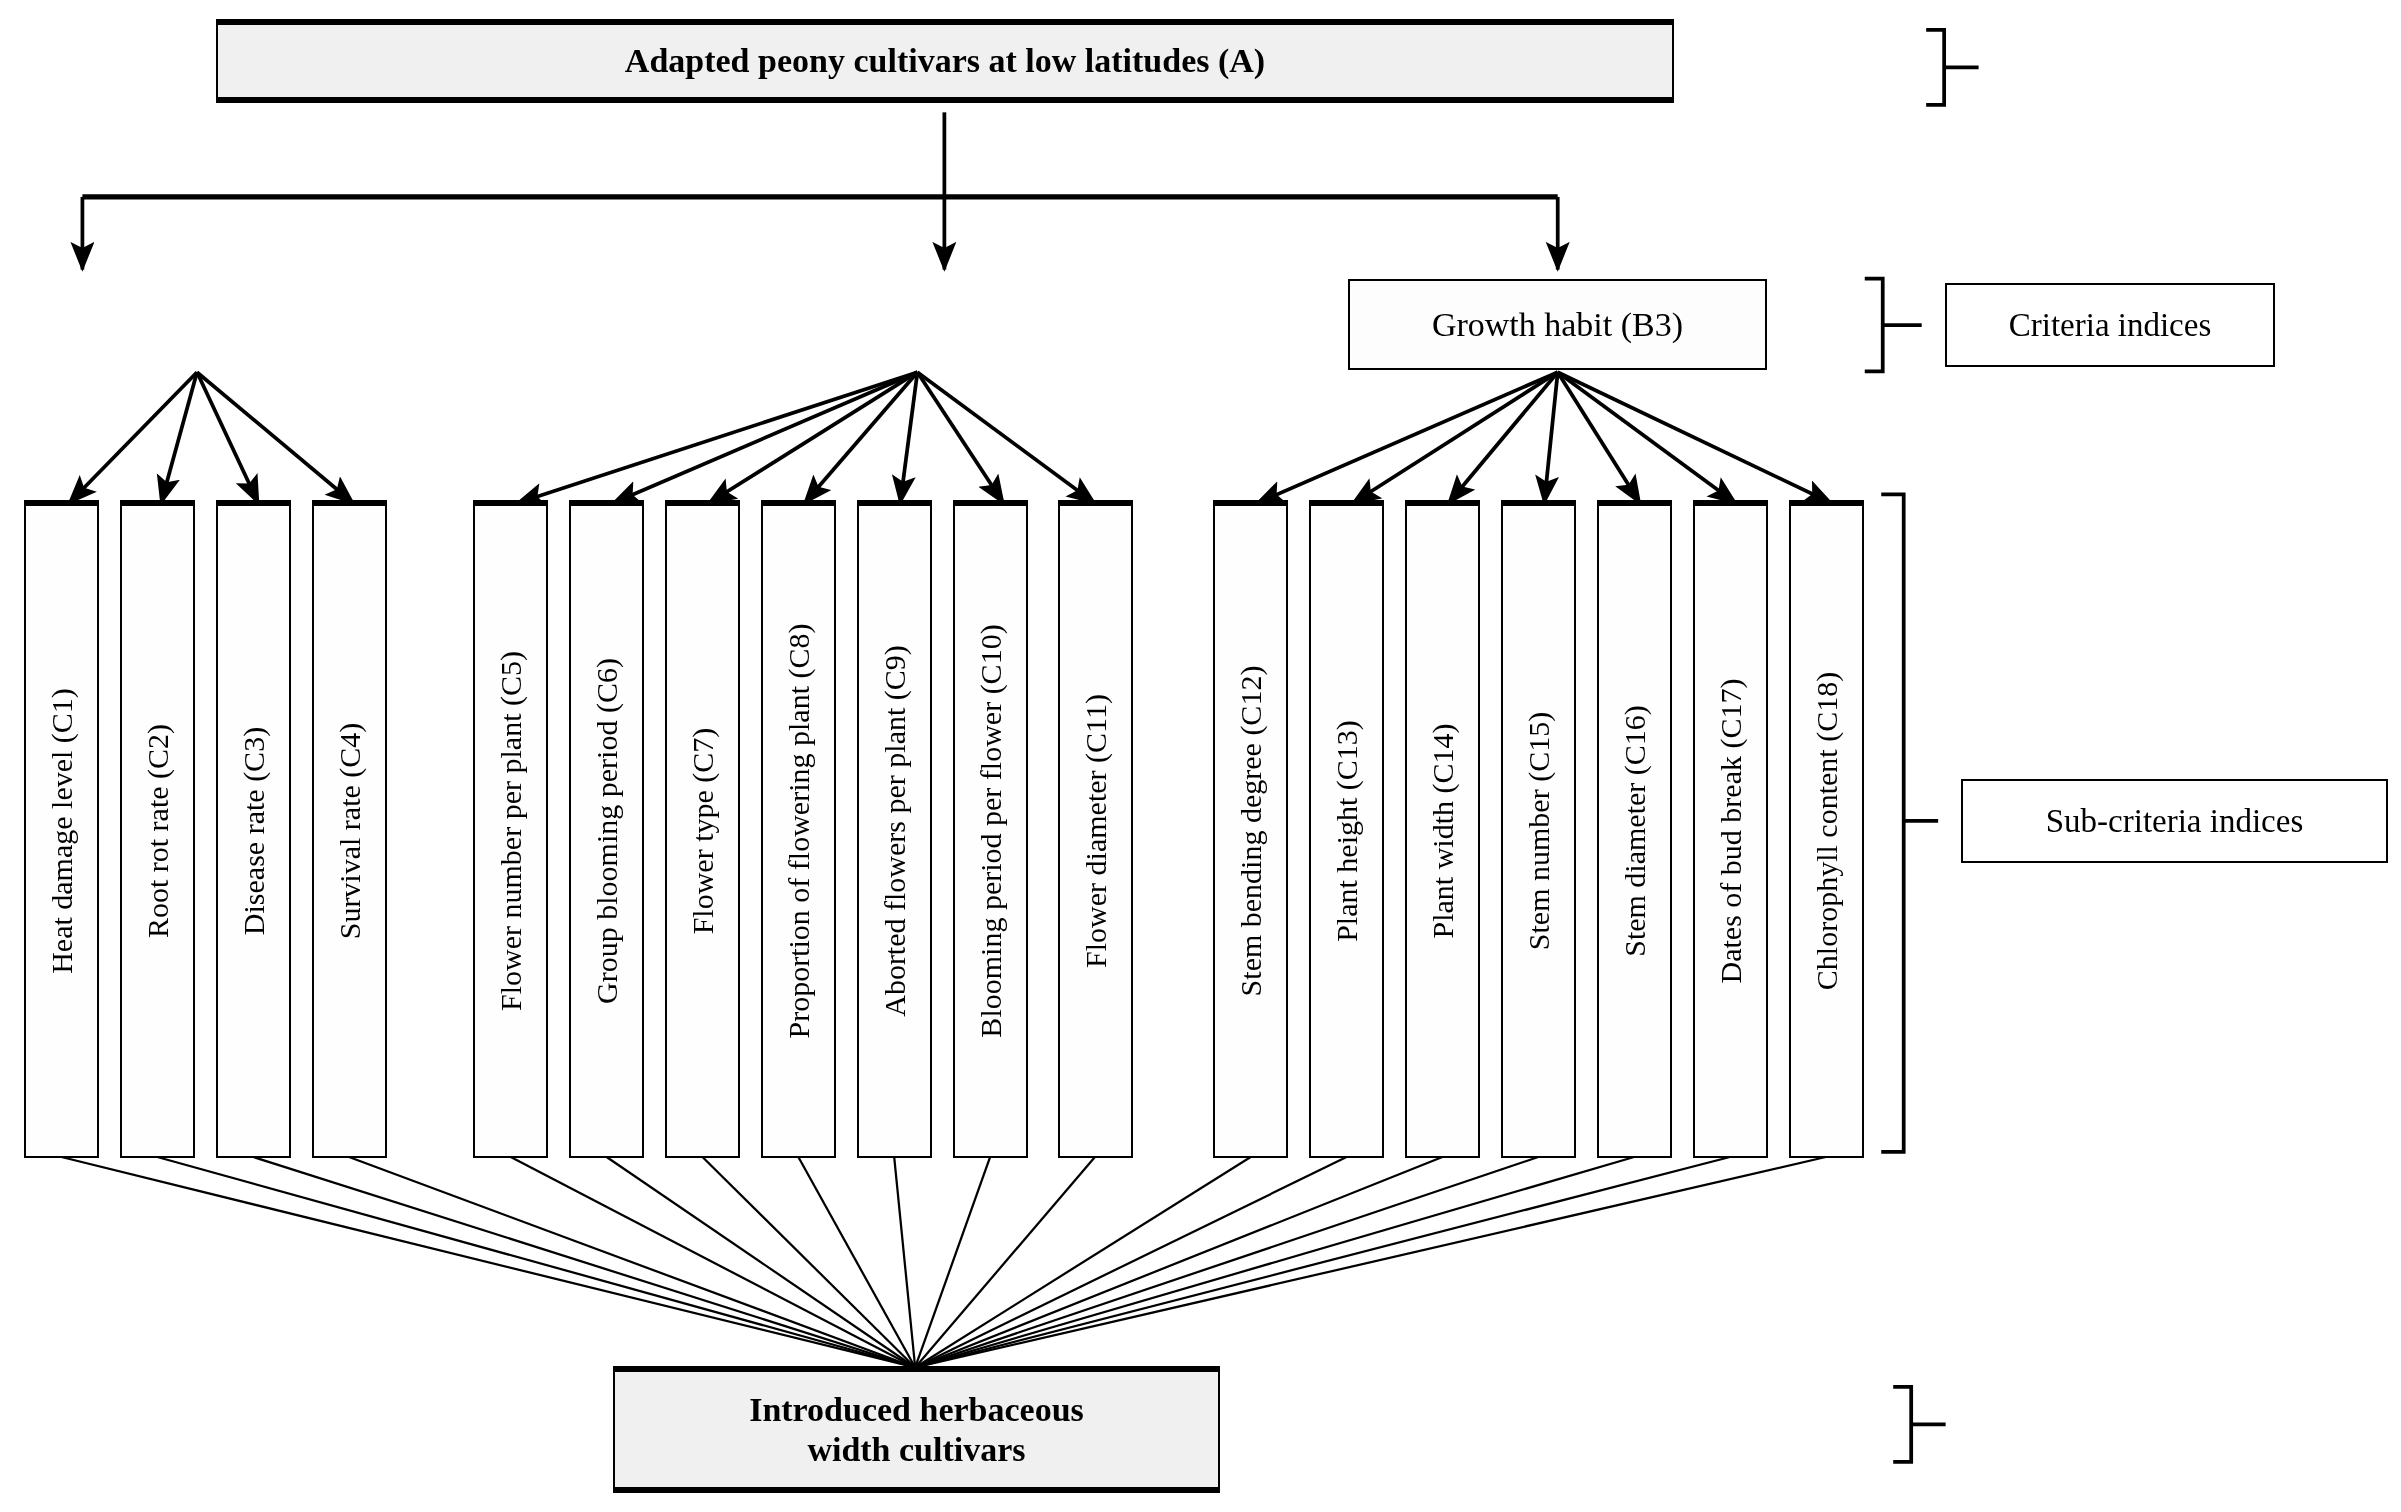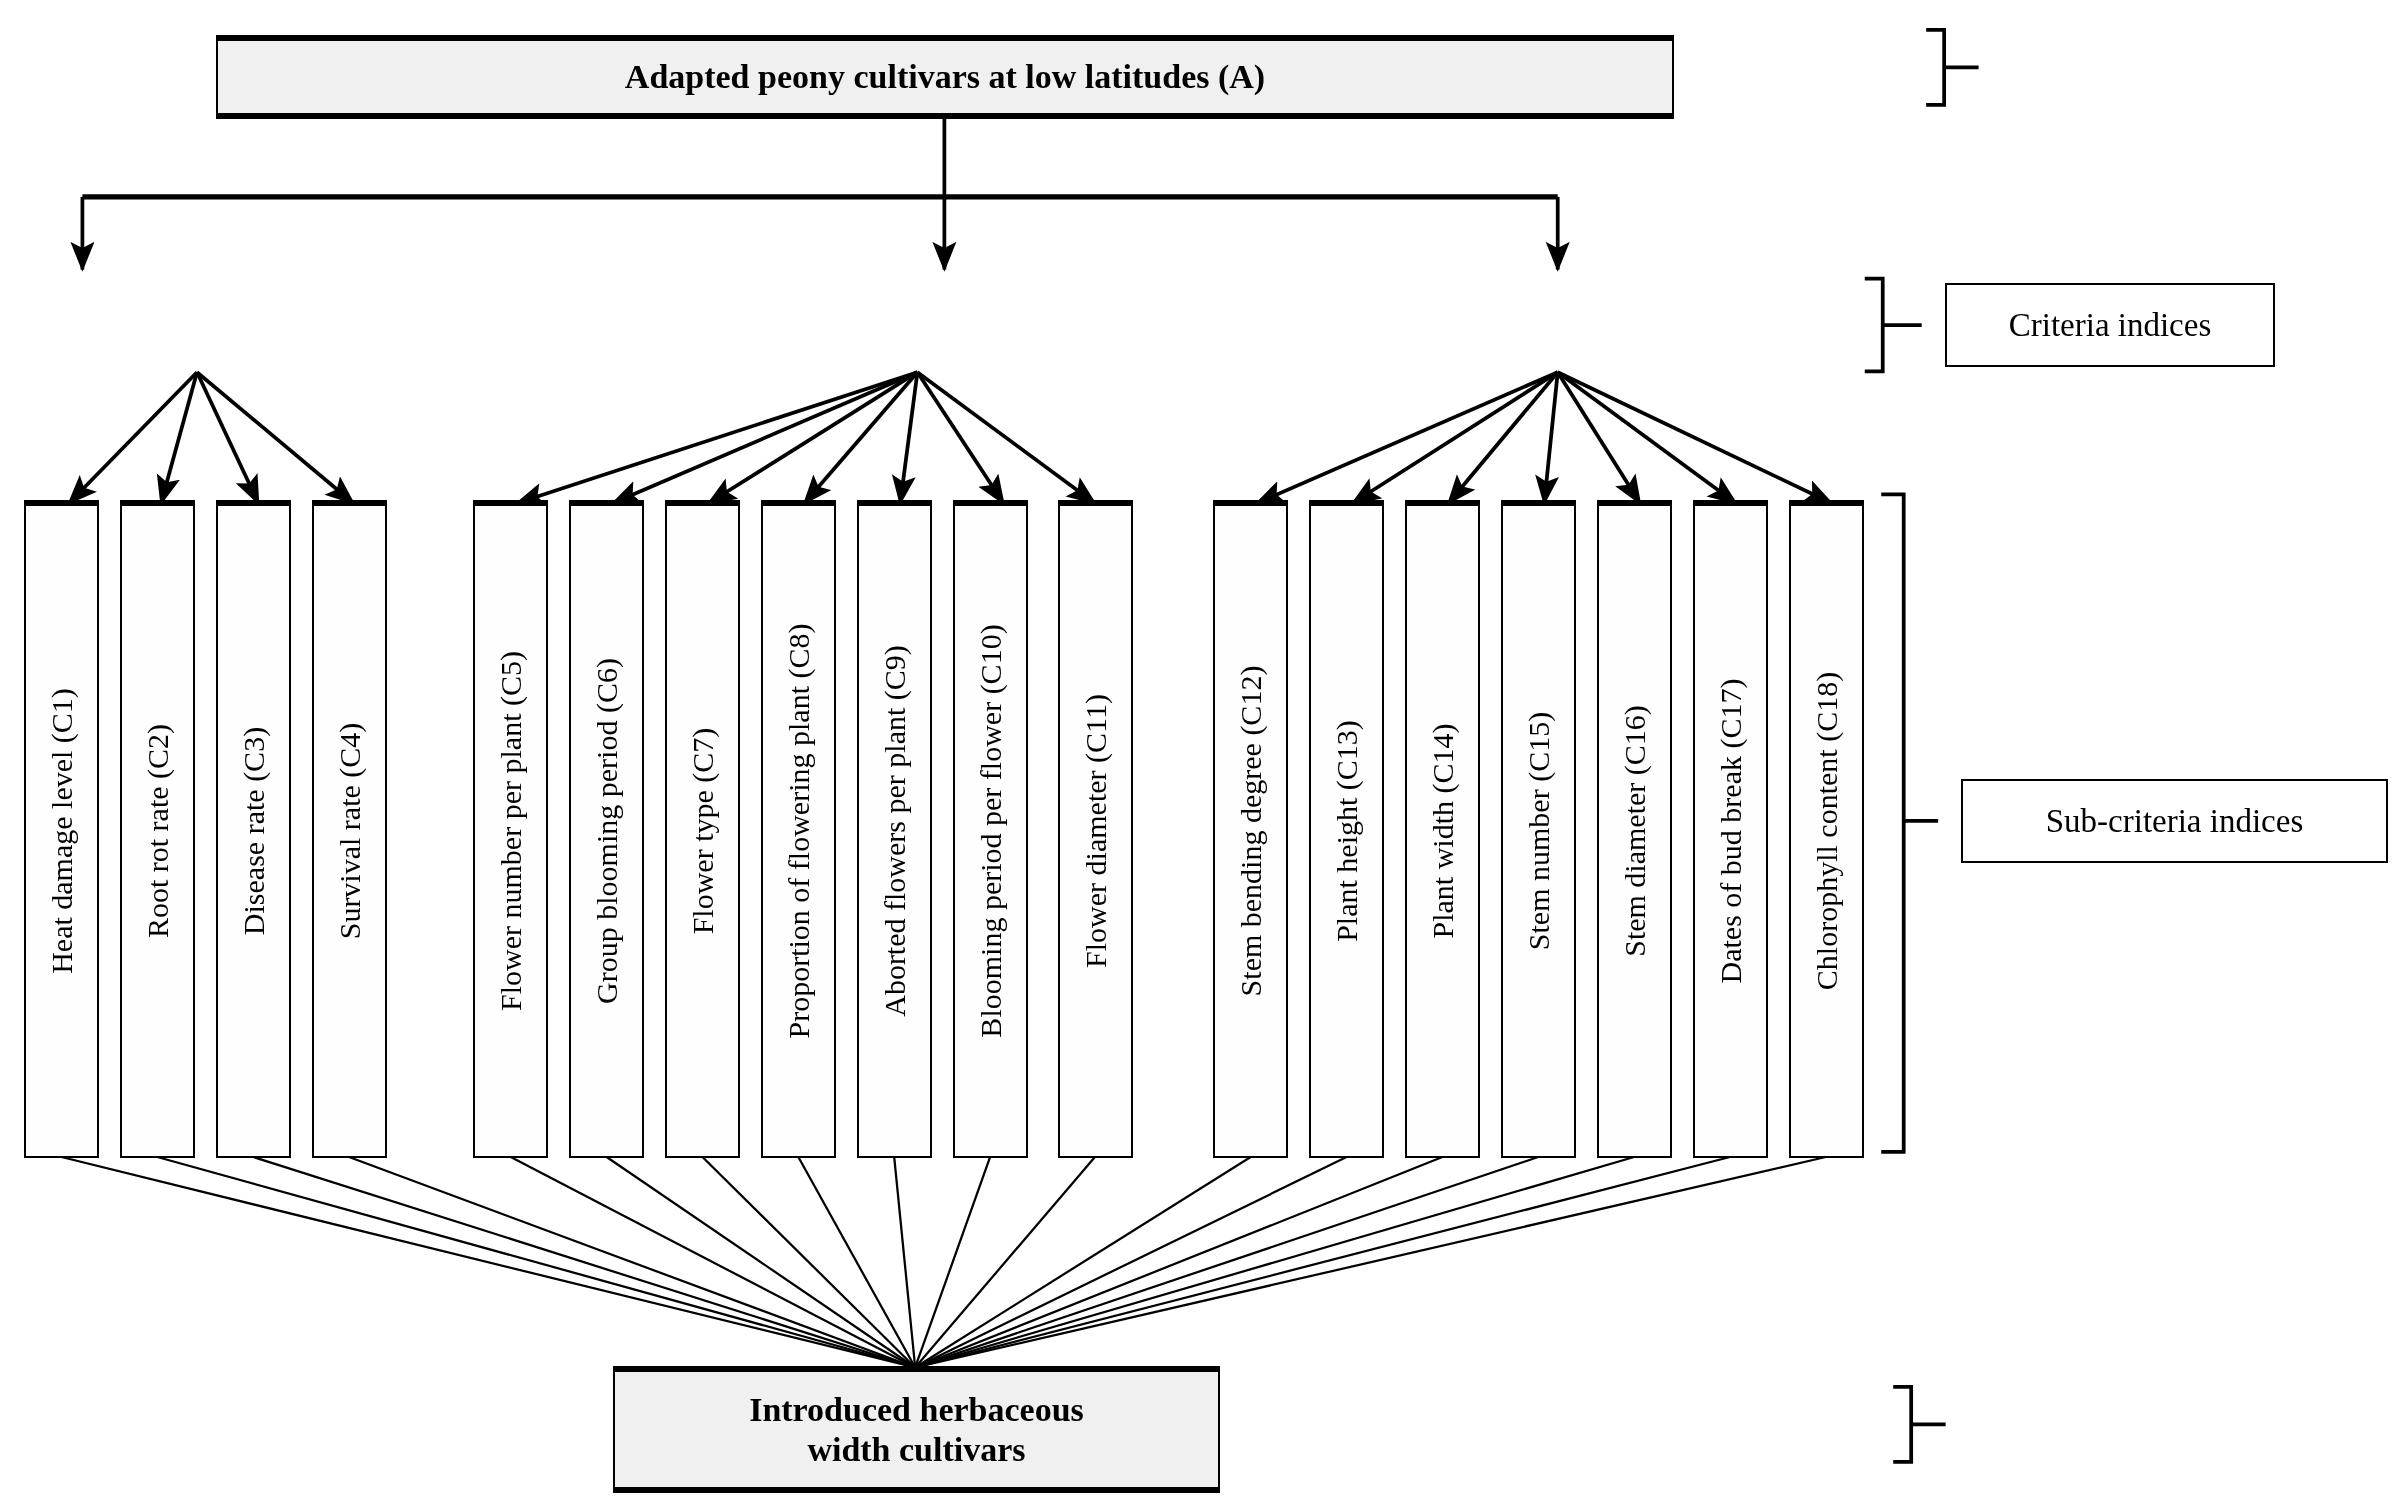--- a/index.html
+++ b/index.html
@@ -7,21 +7,21 @@
        font-family:"Liberation Serif","DejaVu Serif",serif;color:#000;}
   #stage{position:absolute;left:0;top:0;width:2401px;height:1512px;}
   svg.layer{position:absolute;left:0;top:0;width:2401px;height:1512px;pointer-events:none;}
 
   .node{position:absolute;box-sizing:border-box;border:2.2px solid #000;
         background:#fdfdfd;display:flex;align-items:center;justify-content:center;
         text-align:center;line-height:1.15;}
   .node.shaded{background:#f0f0f0;}
   .node.thick{border-top-width:6.7px;border-bottom-width:6.7px;}
 
-  #objective-box{left:216px;top:35px;width:1458px;height:84px;font-size:34px;font-weight:bold;}
+  #objective-box{left:216px;top:19px;width:1458px;height:84px;font-size:34px;font-weight:bold;}
   #crit-b1{left:34px;top:279px;width:327px;height:91px;font-size:34px;}
   #crit-b2{left:581px;top:279px;width:674px;height:91px;font-size:34px;}
   #crit-b3{left:1348px;top:279px;width:419px;height:91px;font-size:34px;}
 
   .subnode{position:absolute;box-sizing:border-box;border:2.2px solid #000;background:#fefefe;
            border-top-width:6px;}
   .subnode .vtext{
      position:absolute;left:50%;top:50%;
      transform:translate(-50%,-50%) rotate(-90deg);
      transform-origin:center center;
@@ -120,20 +120,21 @@
       </g>
       <g>
         <path d="M2528,1852 L2552,1852 L2552,1952 L2528,1952"></path>
         <path d="M2552,1902 L2598,1902"></path>
       </g>
     </g>
   </svg>
 
   <div class="node shaded thick" id="objective-box">Adapted peony cultivars at low latitudes (A)</div>
 
+  <div class="node" id="crit-b3">Growth habit (B3)</div>
 
   <div class="subnode" style="left:24px;top:500px;width:75px;height:658px;">
     <span class="vtext">Heat damage level (C1)</span>
     </div>
 
   <div class="subnode" style="left:120px;top:500px;width:75px;height:658px;">
     <span class="vtext">Root rot rate (C2)</span>
     </div>
 
   <div class="subnode" style="left:216px;top:500px;width:75px;height:658px;">

